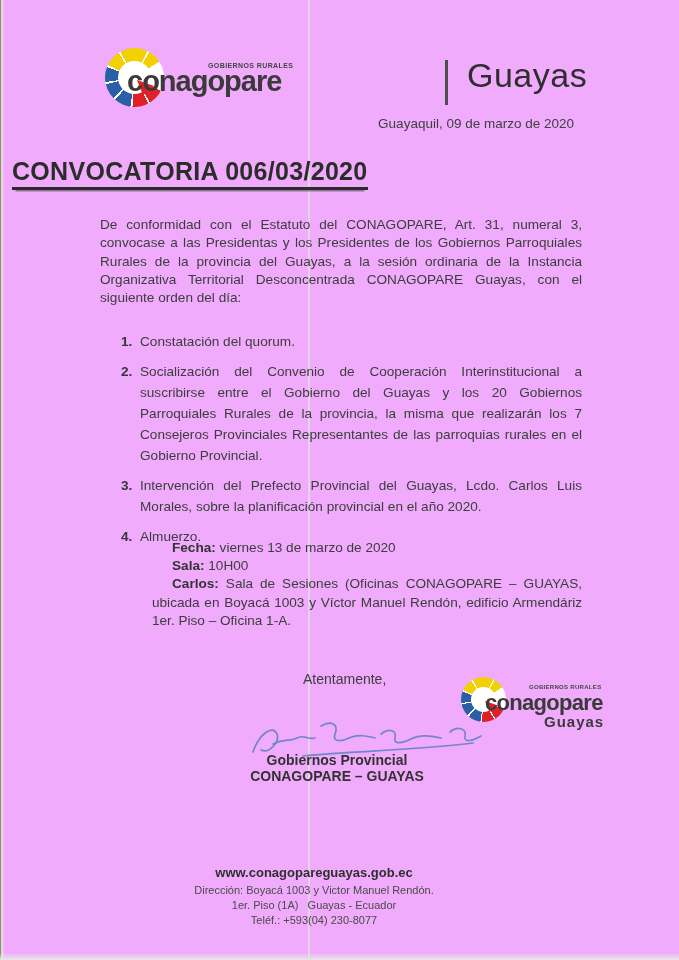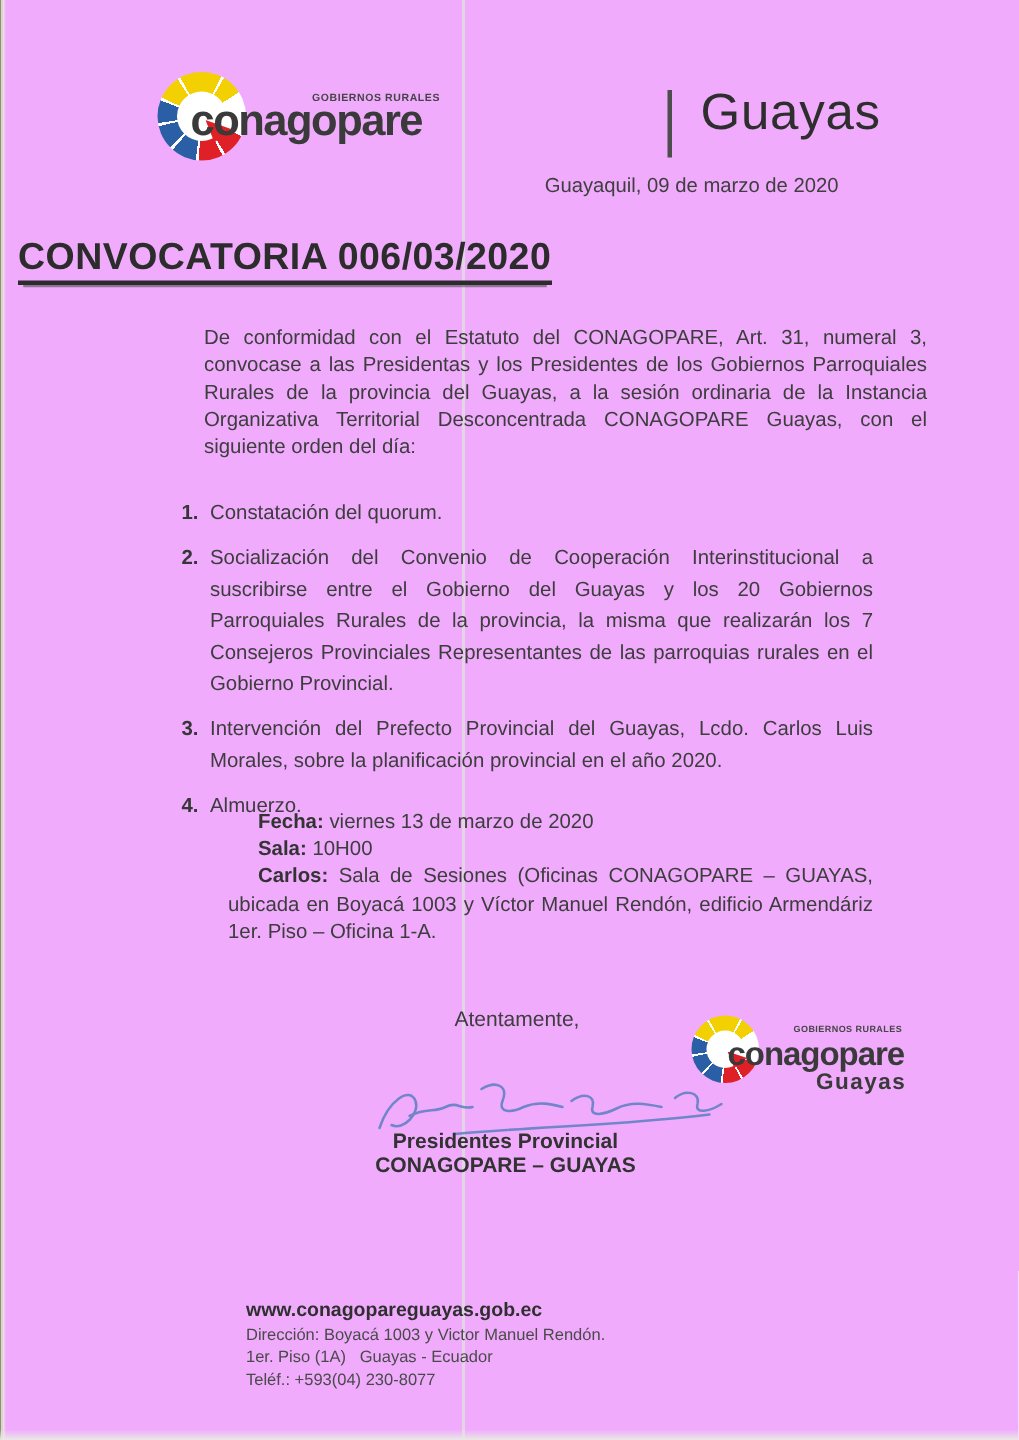--- a/index.html
+++ b/index.html
@@ -50,37 +50,37 @@
     position:absolute; font-weight:bold; color:#3a3a3a; white-space:nowrap;
   }
 
   
   .hdr-sep { position:absolute; left:445px; top:60px; width:3px; height:45px; background:#4d4d4d; }
   .hdr-region {
     position:absolute; left:467px; top:56px; font-size:34px; font-weight:400;
     color:#2e2e2e; letter-spacing:.5px;
   }
   .hdr-dateline {
-    position:absolute; left:331px; top:116px; width:228px; text-align:right;
+    position:absolute; left:346px; top:116px; width:228px; text-align:right;
     font-size:13.5px; color:#3f3f3f;
   }
 
   
   .doc-title-row { position:absolute; left:12px; top:157px; width:679px; text-align:left; }
   .doc-title {
     display:inline-block; font-size:25px; font-weight:bold; color:#2c2c2c;
     letter-spacing:.3px; padding-bottom:1px;
     border-bottom:3px solid #2c2c2c;
     box-shadow:0 5px 0 -3.5px rgba(70,70,70,.55);
   }
 
   
   .intro {
     position:absolute; left:100px; top:216px; width:482px;
-    font-size:13.6px; line-height:18.3px; text-align:justify; color:#3d3d3d;margin-left:36px;
+    font-size:13.6px; line-height:18.3px; text-align:justify; color:#3d3d3d;
   }
 
   .agenda { position:absolute; left:121px; top:331px; width:461px; }
   .agenda-item { display:flex; margin-bottom:9px; }
   .agenda-num { width:19px; flex:0 0 19px; font-weight:bold; font-size:13.6px; line-height:21px; color:#363636; }
   .agenda-text { flex:1; font-size:13.6px; line-height:21px; text-align:justify; color:#3d3d3d; }
 
   .details {
     position:absolute; left:152px; top:539px; width:430px;
     font-size:13.6px; line-height:18.2px; text-align:justify; color:#3d3d3d;
@@ -90,21 +90,21 @@
   .closing { position:absolute; left:303px; top:671px; font-size:14px; color:#3d3d3d; }
 
   .signature-svg { position:absolute; left:245px; top:712px; }
 
   .signatory {
     position:absolute; left:213px; top:753px; width:248px; text-align:center;
     font-size:14px; font-weight:bold; color:#323232; line-height:15.5px;
   }
 
   
-  .footer { position:absolute; left:164px; top:865px; width:300px; text-align:left; }
+  .footer { position:absolute; left:164px; top:865px; width:300px; text-align:center; }
   .footer-web { font-size:13px; font-weight:bold; color:#2f2f2f; margin-bottom:3px; }
   .footer-line { font-size:11px; line-height:15px; color:#4a4a4a; }
 </style>
 </head>
 <body>
 
 <div class="page">
 
   <div class="scan-edge-left"></div>
   <div class="scan-fold"></div>
@@ -177,21 +177,21 @@
       <path d="M8 40 C 14 22, 28 12, 32 22 C 35 30, 24 42, 16 38"></path>
       <path d="M28 32 C 40 26, 44 30, 52 26 C 60 22, 62 28, 70 26"></path>
       <path d="M76 14 C 86 8, 94 12, 90 22 C 87 30, 96 30, 104 26 C 114 22, 122 24, 130 26"></path>
       <path d="M136 22 C 144 16, 152 18, 150 26 C 148 33, 158 31, 166 27 C 176 22, 186 24, 196 26"></path>
       <path d="M205 20 C 212 14, 222 16, 220 24 C 218 31, 228 29, 236 24"></path>
       <path d="M58 44 C 110 39, 175 38, 228 31"></path>
     </g>
   </svg>
 
   <div class="signatory">
-    <div>Presidentes Provincial</div>
+    <div>Gobiernos Provincial</div>
     <div>CONAGOPARE – GUAYAS</div>
   </div>
 
   <div class="footer">
     <div class="footer-web">www.conagopareguayas.gob.ec</div>
     <div class="footer-line">Dirección: Boyacá 1003 y Victor Manuel Rendón.</div>
     <div class="footer-line">1er. Piso (1A)&nbsp;&nbsp;&nbsp;Guayas - Ecuador</div>
     <div class="footer-line">Teléf.: +593(04) 230-8077</div>
   </div>
 

